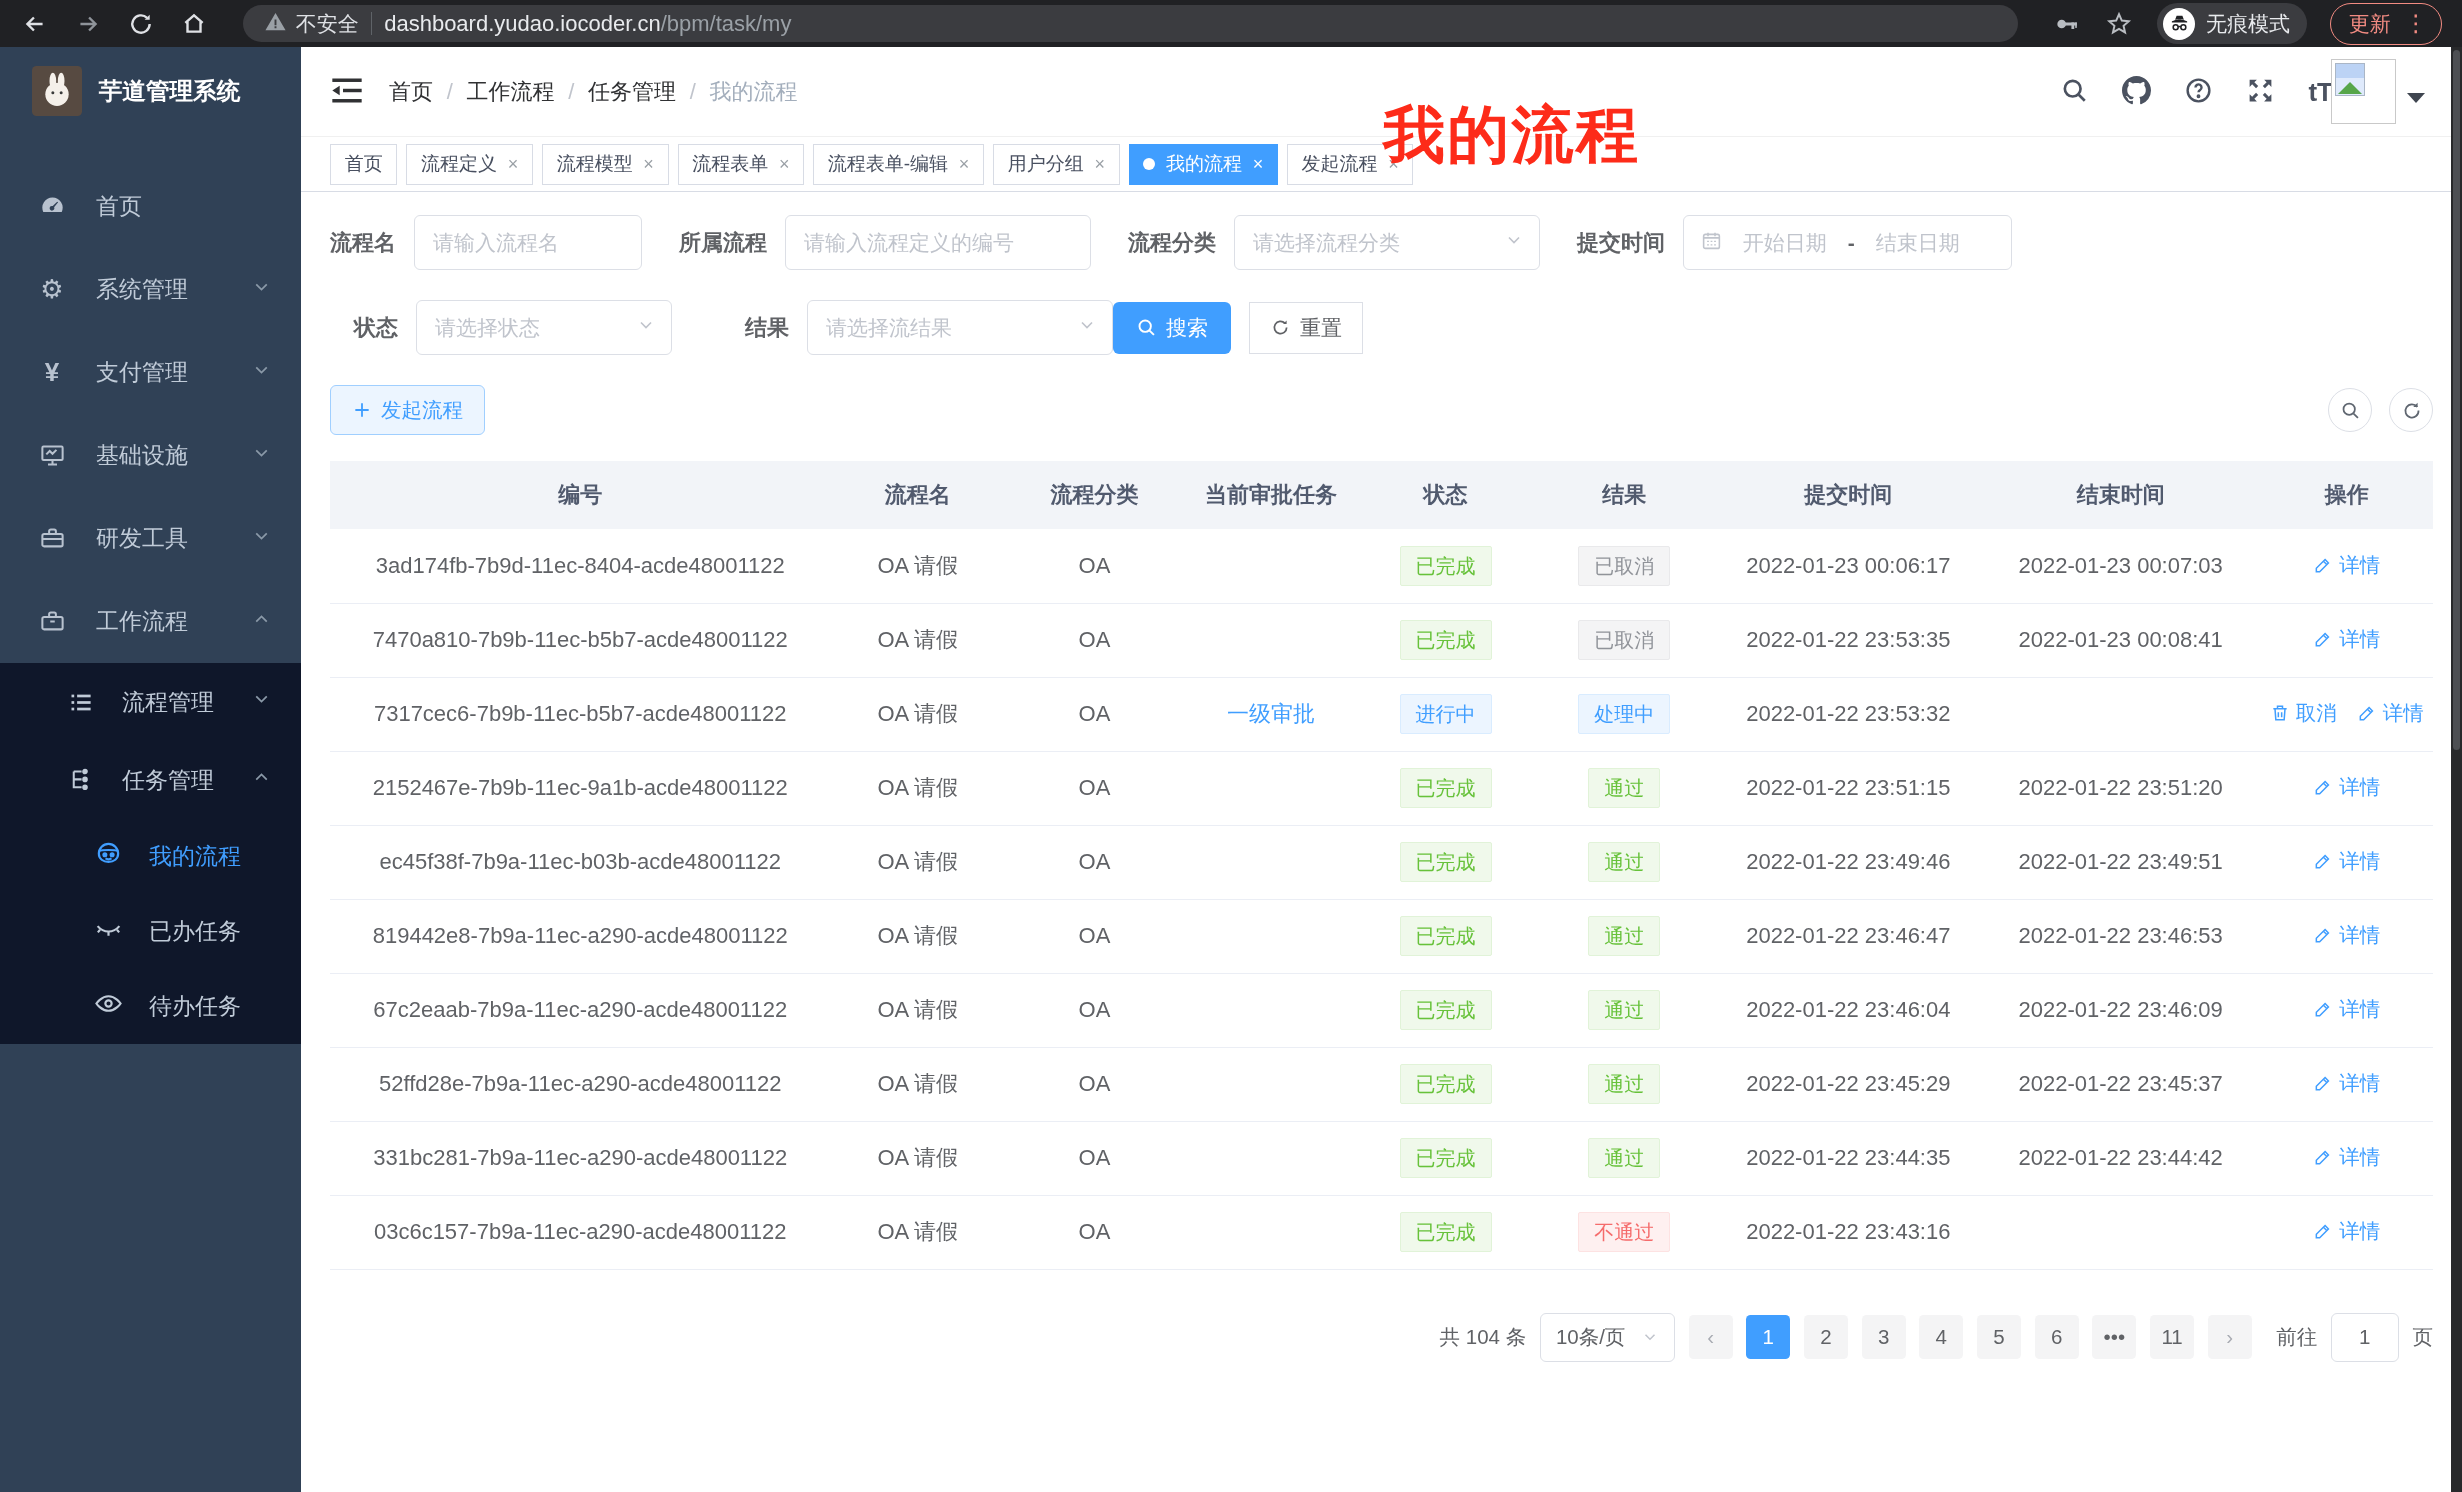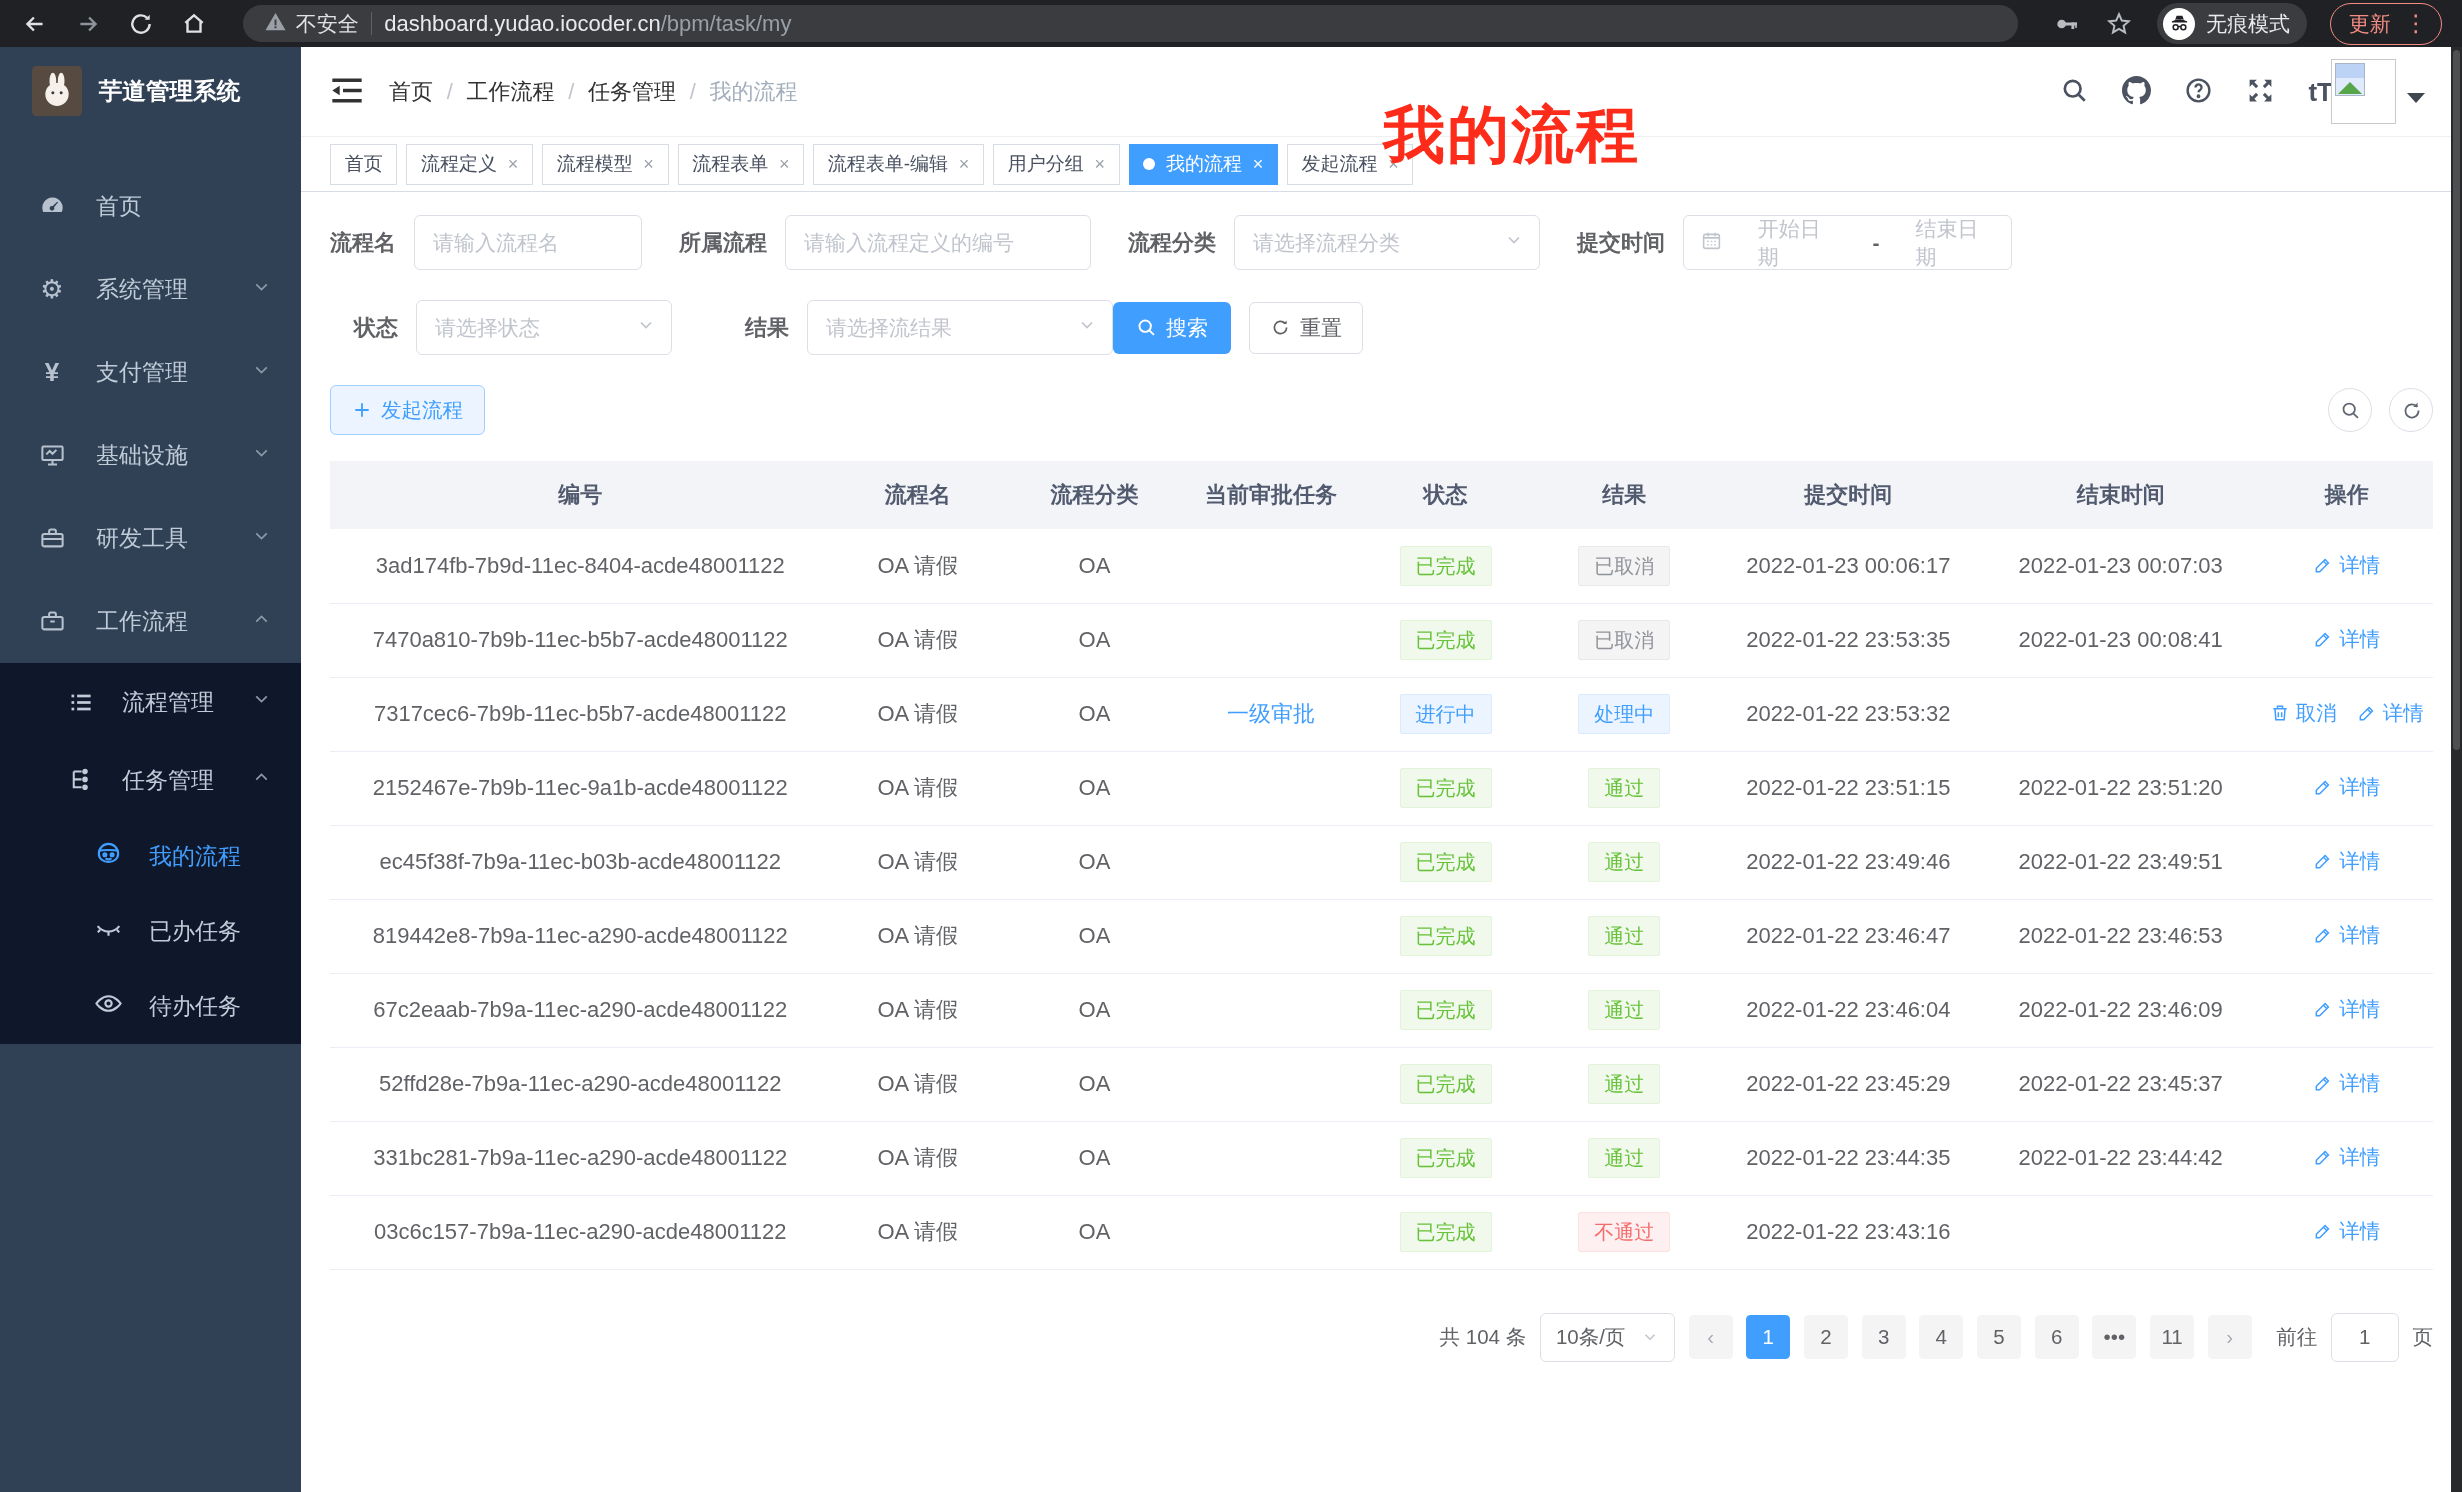--- a/index.html
+++ b/index.html
@@ -76,24 +76,24 @@
 
   
   .content { padding:23px 29px 0 29px; position:relative; }
   .f-row { display:flex; align-items:center; margin-bottom:30px; }
   .f-label { font-size:22px; font-weight:bold; color:#606266; margin-right:18px; white-space:nowrap; }
   .f-input { height:55px; border:1.5px solid #dcdfe6; border-radius:6px; font-size:21px; padding:0 18px; color:#606266; font-family:"Liberation Sans", sans-serif; }
   .f-input::placeholder { color:#c0c4cc; }
   .sel { height:55px; border:1.5px solid #dcdfe6; border-radius:6px; display:flex; align-items:center; padding:0 18px; color:#c0c4cc; font-size:21px; position:relative; cursor:pointer; }
   .sel .caret { position:absolute; right:15px; }
   .sel .caret svg { width:20px; height:20px; }
-  .date-box { height:55px; border:1.5px solid #dcdfe6; border-radius:6px; display:flex; align-items:center; gap:36px; padding:0 16.7px; color:#c0c4cc; font-size:21px; width:329px; }
+  .date-box { height:55px; border:1.5px solid #dcdfe6; border-radius:6px; display:flex; align-items:center; gap:21px; padding:0 16.7px; color:#c0c4cc; font-size:21px; width:329px; }
   .date-box .sep { color:#606266; font-weight:bold; }
   .btn-primary { height:52px; background:#409eff; border:none; border-radius:6px; color:#fff; font-size:21px; display:inline-flex; align-items:center; gap:9px; padding:0 23px; cursor:pointer; font-family:"Liberation Sans", sans-serif; }
-  .btn-plain { height:52px; background:#fff; border:1.5px solid #dcdfe6; border-radius:6px; color:#606266; font-size:21px; display:inline-flex; align-items:center; gap:9px; padding:0 20px; cursor:pointer; font-family:"Liberation Sans", sans-serif; }
+  .btn-plain { height:52px; background:#fff; border:1.5px solid #dcdfe6; border-radius:0; color:#606266; font-size:21px; display:inline-flex; align-items:center; gap:9px; padding:0 20px; cursor:pointer; font-family:"Liberation Sans", sans-serif; }
   .btn-primary svg, .btn-plain svg { width:21px; height:21px; }
 
   .tool-row { display:flex; align-items:center; justify-content:space-between; margin:4.6px 0 26px 0; }
   .btn-create { height:50px; background:#ecf5ff; border:1.5px solid #a0cfff; border-radius:6px; color:#409eff; font-size:20.5px; display:inline-flex; align-items:center; gap:9px; padding:0 21px; cursor:pointer; font-family:"Liberation Sans", sans-serif; }
   .circle-btns { display:flex; gap:16.7px; }
   .c-btn { width:44px; height:44px; border-radius:50%; border:1.5px solid #dcdfe6; background:#fff; display:flex; align-items:center; justify-content:center; color:#5f6670; cursor:pointer; }
   .c-btn svg { width:21px; height:21px; }
 
   
   table { width:100%; border-collapse:collapse; table-layout:fixed; }

